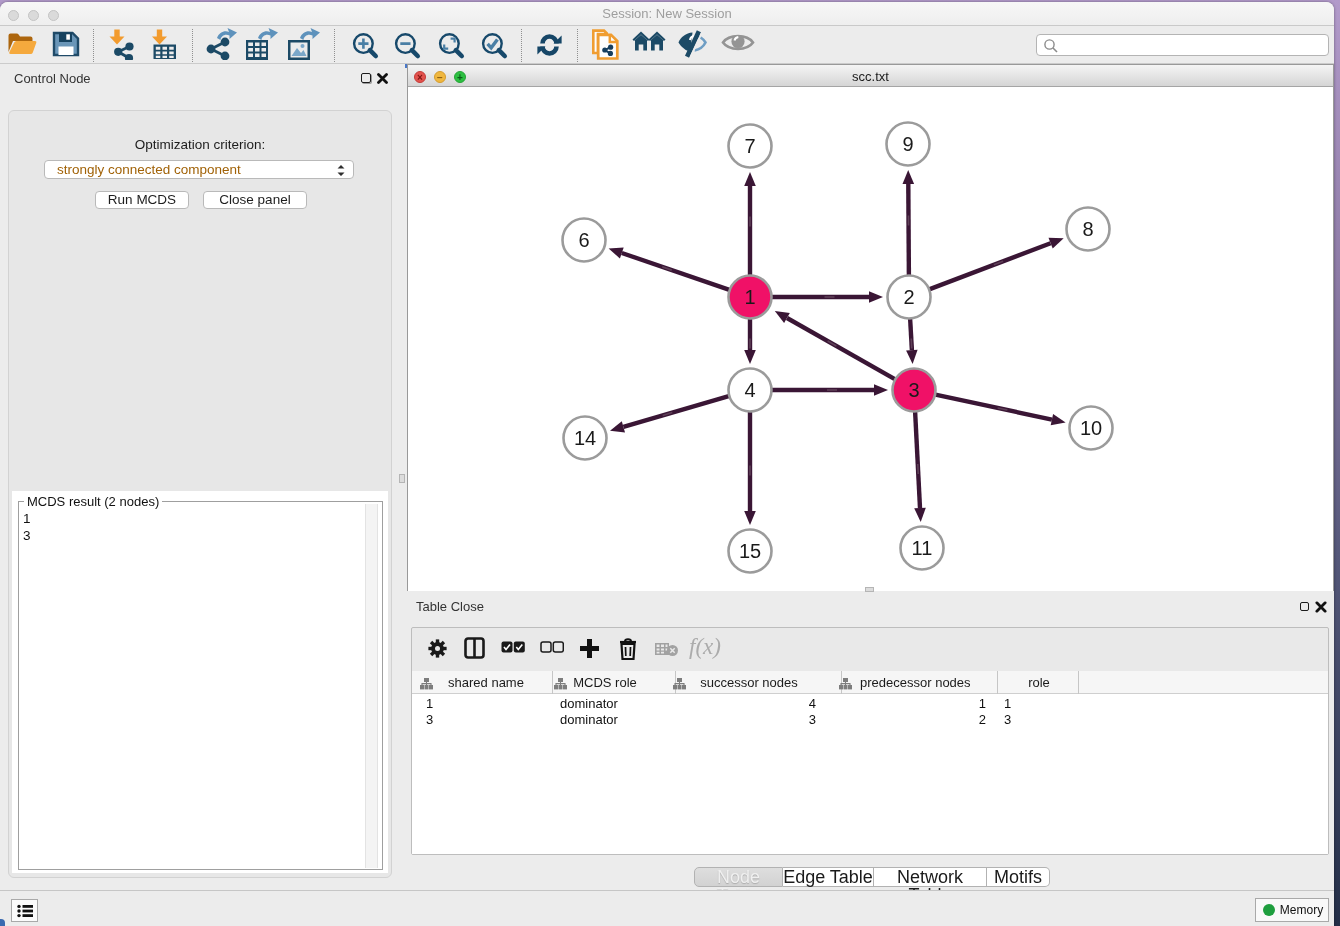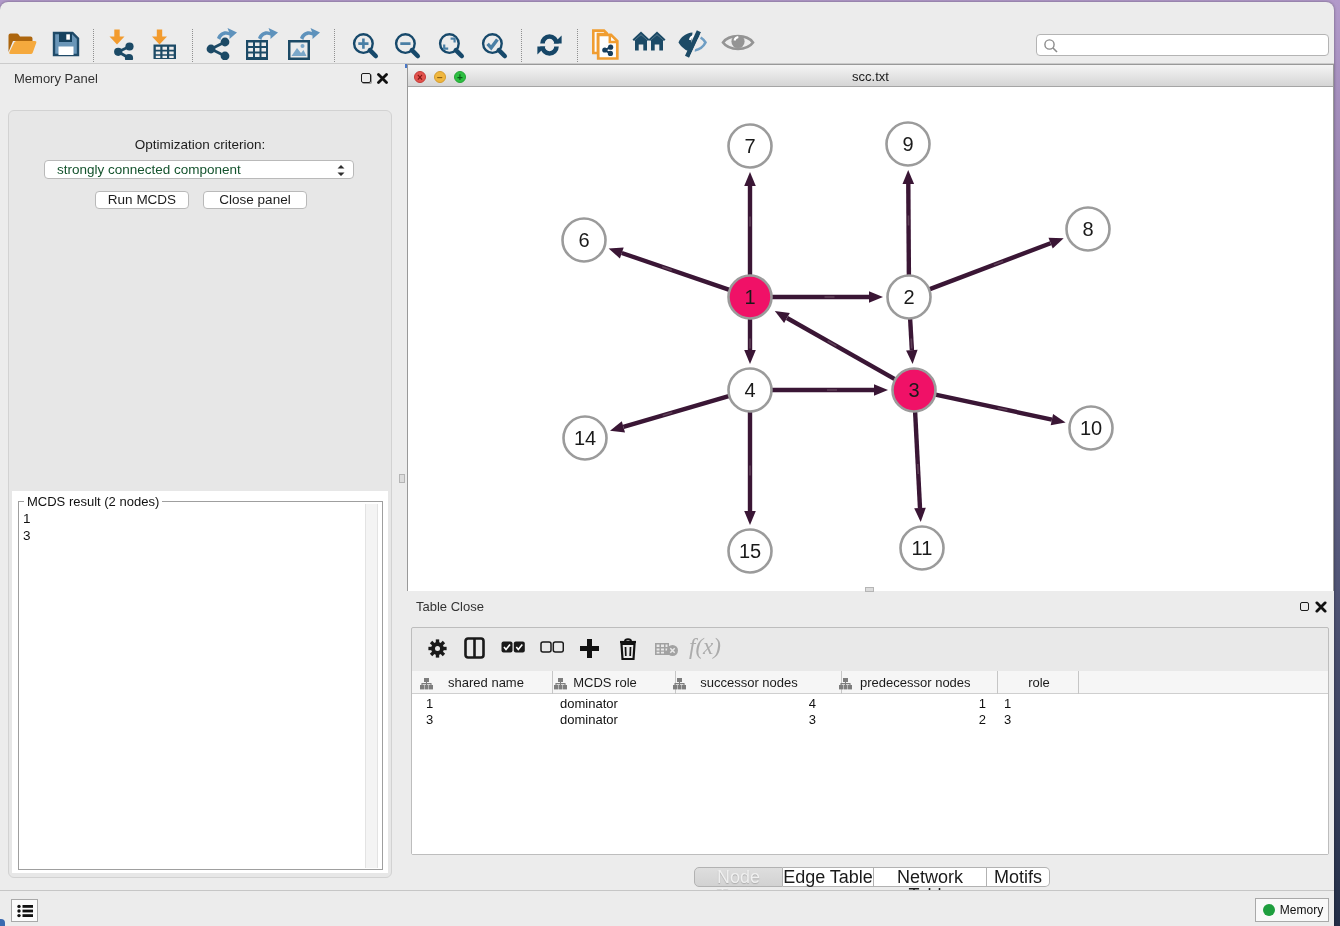--- a/index.html
+++ b/index.html
@@ -17,21 +17,21 @@
 #search { position:absolute; left:1036px; top:8px; width:293px; height:22px; background:#fff; border:1px solid #b4b4b4; border-radius:4px; }
 
 #cp-title { position:absolute; left:14px; top:69px; font-size:13px; color:#333; }
 #cp-pane { position:absolute; left:8px; top:108px; width:384px; height:768px; background:#e7e7e7; border:1px solid #d2d2d2; border-radius:6px; }
 .tabs { position:absolute; display:flex; font-size:13.5px; color:#1a1a1a; }
 .tab { border:1px solid #b2b2b2; background:#fff; text-align:center; line-height:19px; height:21px; border-left:none; }
 .tab.first { border-left:1px solid #b2b2b2; border-radius:5px 0 0 5px; }
 .tab.last { border-radius:0 5px 5px 0; }
 .tab.sel { background:linear-gradient(#dcdcdc,#d0d0d0); color:#f3f3f3; text-shadow:0 1px 1px #aaa; }
 #opt-label { position:absolute; left:0; top:135px; width:400px; text-align:center; font-size:13.5px; color:#1d1d1d; }
-#combo { position:absolute; left:44px; top:158px; width:310px; height:19px; background:#fff; border:1px solid #b9b9b9; border-radius:4px; font-size:13.5px; color:#14532d; line-height:17px; padding-left:12px; }
+#combo { position:absolute; left:44px; top:158px; width:310px; height:19px; background:#fff; border:1px solid #b9b9b9; border-radius:4px; font-size:13.5px; color:#a16207; line-height:17px; padding-left:12px; }
 .btn { position:absolute; top:189px; height:18px; background:#fff; border:1px solid #b9b9b9; border-radius:4px; font-size:13.5px; color:#1d1d1d; text-align:center; line-height:16px; }
 #result-white { position:absolute; left:12px; top:489px; width:376px; height:382px; background:#fff; }
 #fieldset { position:absolute; left:6px; top:10px; width:365px; height:369px; border:1px solid #9f9f9f; }
 #fs-legend { position:absolute; left:5px; top:-8px; background:#fff; padding:0 3px; font-size:13px; color:#111; }
 #fs-text { position:absolute; left:4px; top:9px; font-size:13.5px; color:#111; line-height:16.5px; }
 #fs-scroll { position:absolute; right:4px; top:2px; width:13px; height:364px; background:#f4f4f4; border-left:1px solid #e3e3e3; border-right:1px solid #e3e3e3; }
 
 
 #netframe { position:absolute; left:407px; top:62px; width:927px; height:527px; border:1px solid #999; background:#fff; }
 #net-titlebar { position:absolute; left:0; top:0; width:100%; height:22px; background:linear-gradient(#f5f5f5,#d5d5d5); border-bottom:1px solid #a5a5a5; }
@@ -51,20 +51,26 @@
 .bt { position:absolute; top:865px; height:20px; border:1px solid #b2b2b2; background:#fff; font-size:18px; color:#1a1a1a; text-align:center; line-height:18px; border-left:none; }
 
 #statusbar { position:absolute; left:0; top:888px; width:100%; height:34px; background:#ececec; border-top:1px solid #c6c6c6; }
 #listbtn { position:absolute; left:11px; top:8px; width:27px; height:23px; background:#fbfbfb; border:1px solid #a9a9a9; }
 #membtn { position:absolute; right:5px; top:7px; width:74px; height:24px; background:#f9f9f9; border:1px solid #a9a9a9; font-size:12px; color:#111; text-align:center; line-height:22px; }
 svg text { font-family:"Liberation Sans", sans-serif; }
 </style>
 </head>
 <body>
 <div id="win">
+  <div id="titlebar">
+    <div class="tl" style="left:8px"></div>
+    <div class="tl" style="left:28px"></div>
+    <div class="tl" style="left:48px"></div>
+    <div id="title">Session: New Session</div>
+  </div>
   <div id="toolbar">
     <div id="tb-icons">
 
       <svg class="tbi" style="left:6px" width="32" height="31" viewBox="0 0 32 31">
         <path d="M2.5 24 L2.5 7.5 Q2.5 5.5 4.5 5.5 L10.5 5.5 Q12 5.5 12.8 6.7 L14 8.5 L24.5 8.5 Q26.5 8.5 26.5 10.5 L26.5 13 L7 13 Z" fill="#ad660e"></path>
         <path d="M8.2 14.5 Q8.8 13 10.3 13 L29 13 Q31 13 30.3 14.8 L26.7 24.7 Q26.2 26 24.7 26 L4.5 26 Q2.6 26 3.3 24.2 Z" fill="#f5a93d"></path>
       </svg>
 
       <svg class="tbi" style="left:50px" width="32" height="31" viewBox="0 0 32 31">
         <path d="M4 5 L22.5 5 L28 10.5 L28 27 L4 27 Z" fill="#6a96b8" stroke="#1f4a68" stroke-width="2.4"></path>
@@ -187,21 +193,21 @@
     <div class="sep" style="left:521px"></div>
     <div class="sep" style="left:577px"></div>
     <div id="search">
       <svg width="16" height="16" viewBox="0 0 16 16" style="position:absolute;left:6px;top:3px;">
         <circle cx="6.5" cy="6.5" r="4.6" fill="none" stroke="#8a8a8a" stroke-width="1.4"></circle>
         <line x1="10" y1="10" x2="14" y2="14" stroke="#8a8a8a" stroke-width="1.6"></line>
       </svg>
     </div>
   </div>
 
-  <div id="cp-title">Memory Panel</div>
+  <div id="cp-title">Control Node</div>
   <div id="cp-icons">
     <div style="position:absolute;left:361px;top:71px;width:10px;height:10px;border:1.6px solid #1b1b1b;border-radius:2px;box-shadow:1px 1px 0 #9a9a9a;"></div>
     <svg style="position:absolute;left:377px;top:71px;" width="11" height="11" viewBox="0 0 11 11">
       <path d="M1.5 1.5 L9.5 9.5 M9.5 1.5 L1.5 9.5" stroke="#111" stroke-width="2.8" stroke-linecap="round"></path>
     </svg>
   </div>
   <div id="cp-pane"></div>
   <div id="opt-label">Optimization criterion:</div>
   <div id="combo">strongly connected component
     <svg style="position:absolute;right:7px;top:2.5px;" width="10" height="13" viewBox="0 0 10 13">

